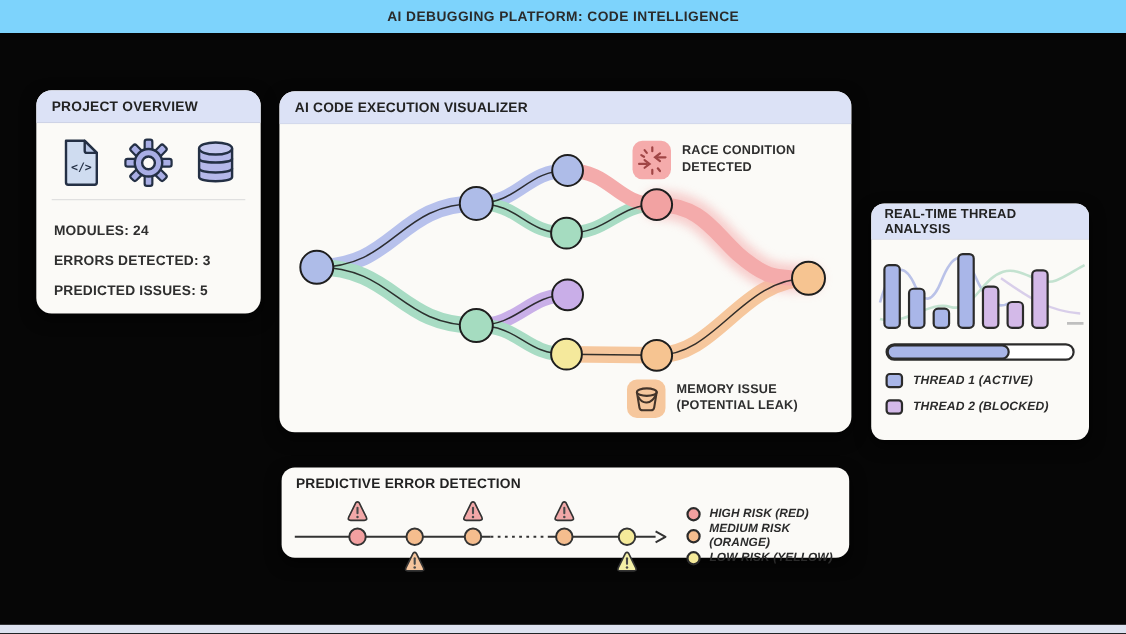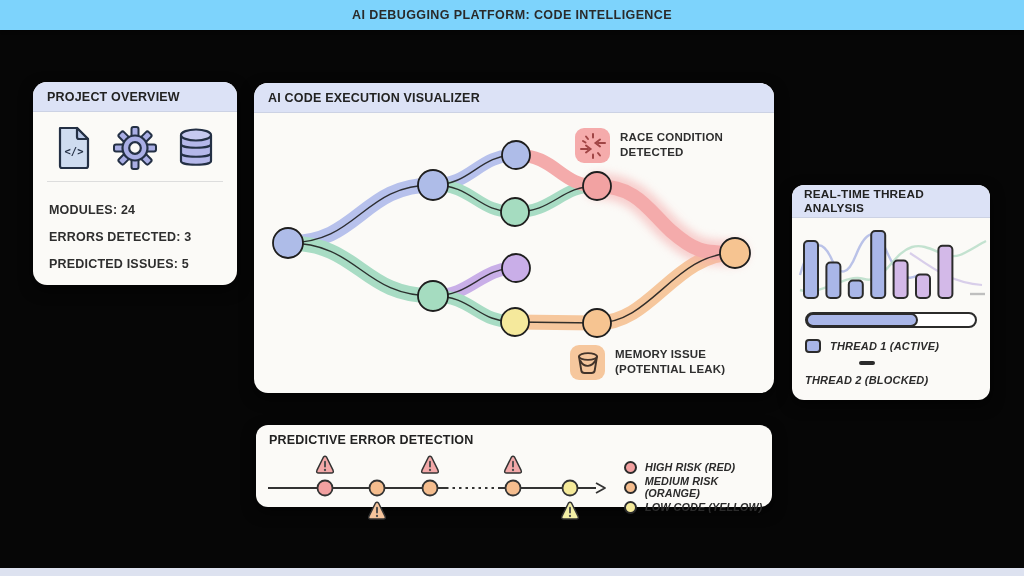--- a/index.html
+++ b/index.html
@@ -194,21 +194,21 @@
           <rect x="146.39999999999998" y="30.739999999999995" width="14" height="52.260000000000005" rx="4" fill="#d3b9e8" stroke="#2b2b2b" stroke-width="2"></rect>
         </g>
     </svg>
     <div class="progress-outer">
       <div class="progress-fill" id="progress-fill" style="width: 111.52px;"></div>
     </div>
     <div class="tlegend" style="top:152px;">
       <div class="swatch" style="background: rgb(169, 182, 232);"></div>
       <div class="lbl">THREAD 1 (ACTIVE)</div>
     </div>
-    <div class="tlegend" style="top:176px;flex-direction:column;">
+    <div class="tlegend" style="top:176px;">
       <div class="swatch" style="background: rgb(211, 185, 232);"></div>
       <div class="lbl">THREAD 2 (BLOCKED)</div>
     </div>
   </div>
 
   <div id="predict-panel" class="panel">
     <div class="predict-title">PREDICTIVE ERROR DETECTION</div>
     <svg id="timeline-svg" viewBox="0 0 360 102">
         <path d="M12,63 H190" stroke="#333" stroke-width="1.8"></path>
         <path d="M190,63 H242" stroke="#333" stroke-width="1.8" stroke-dasharray="2.5,4"></path>
@@ -249,19 +249,19 @@
       <div class="risk-row">
         <div class="risk-dot" style="background: rgb(242, 160, 160);"></div>
         <div class="risk-lbl">HIGH RISK (RED)</div>
       </div>
       <div class="risk-row">
         <div class="risk-dot" style="background: rgb(245, 189, 142);"></div>
         <div class="risk-lbl">MEDIUM RISK (ORANGE)</div>
       </div>
       <div class="risk-row">
         <div class="risk-dot" style="background: rgb(245, 234, 154);"></div>
-        <div class="risk-lbl">LOW CODE (YELLOW)</div>
+        <div class="risk-lbl">LOW RISK (YELLOW)</div>
       </div>
     </div>
   </div>
 
   <div class="bottomstrip"></div>
 </div>
 
 </body></html>

